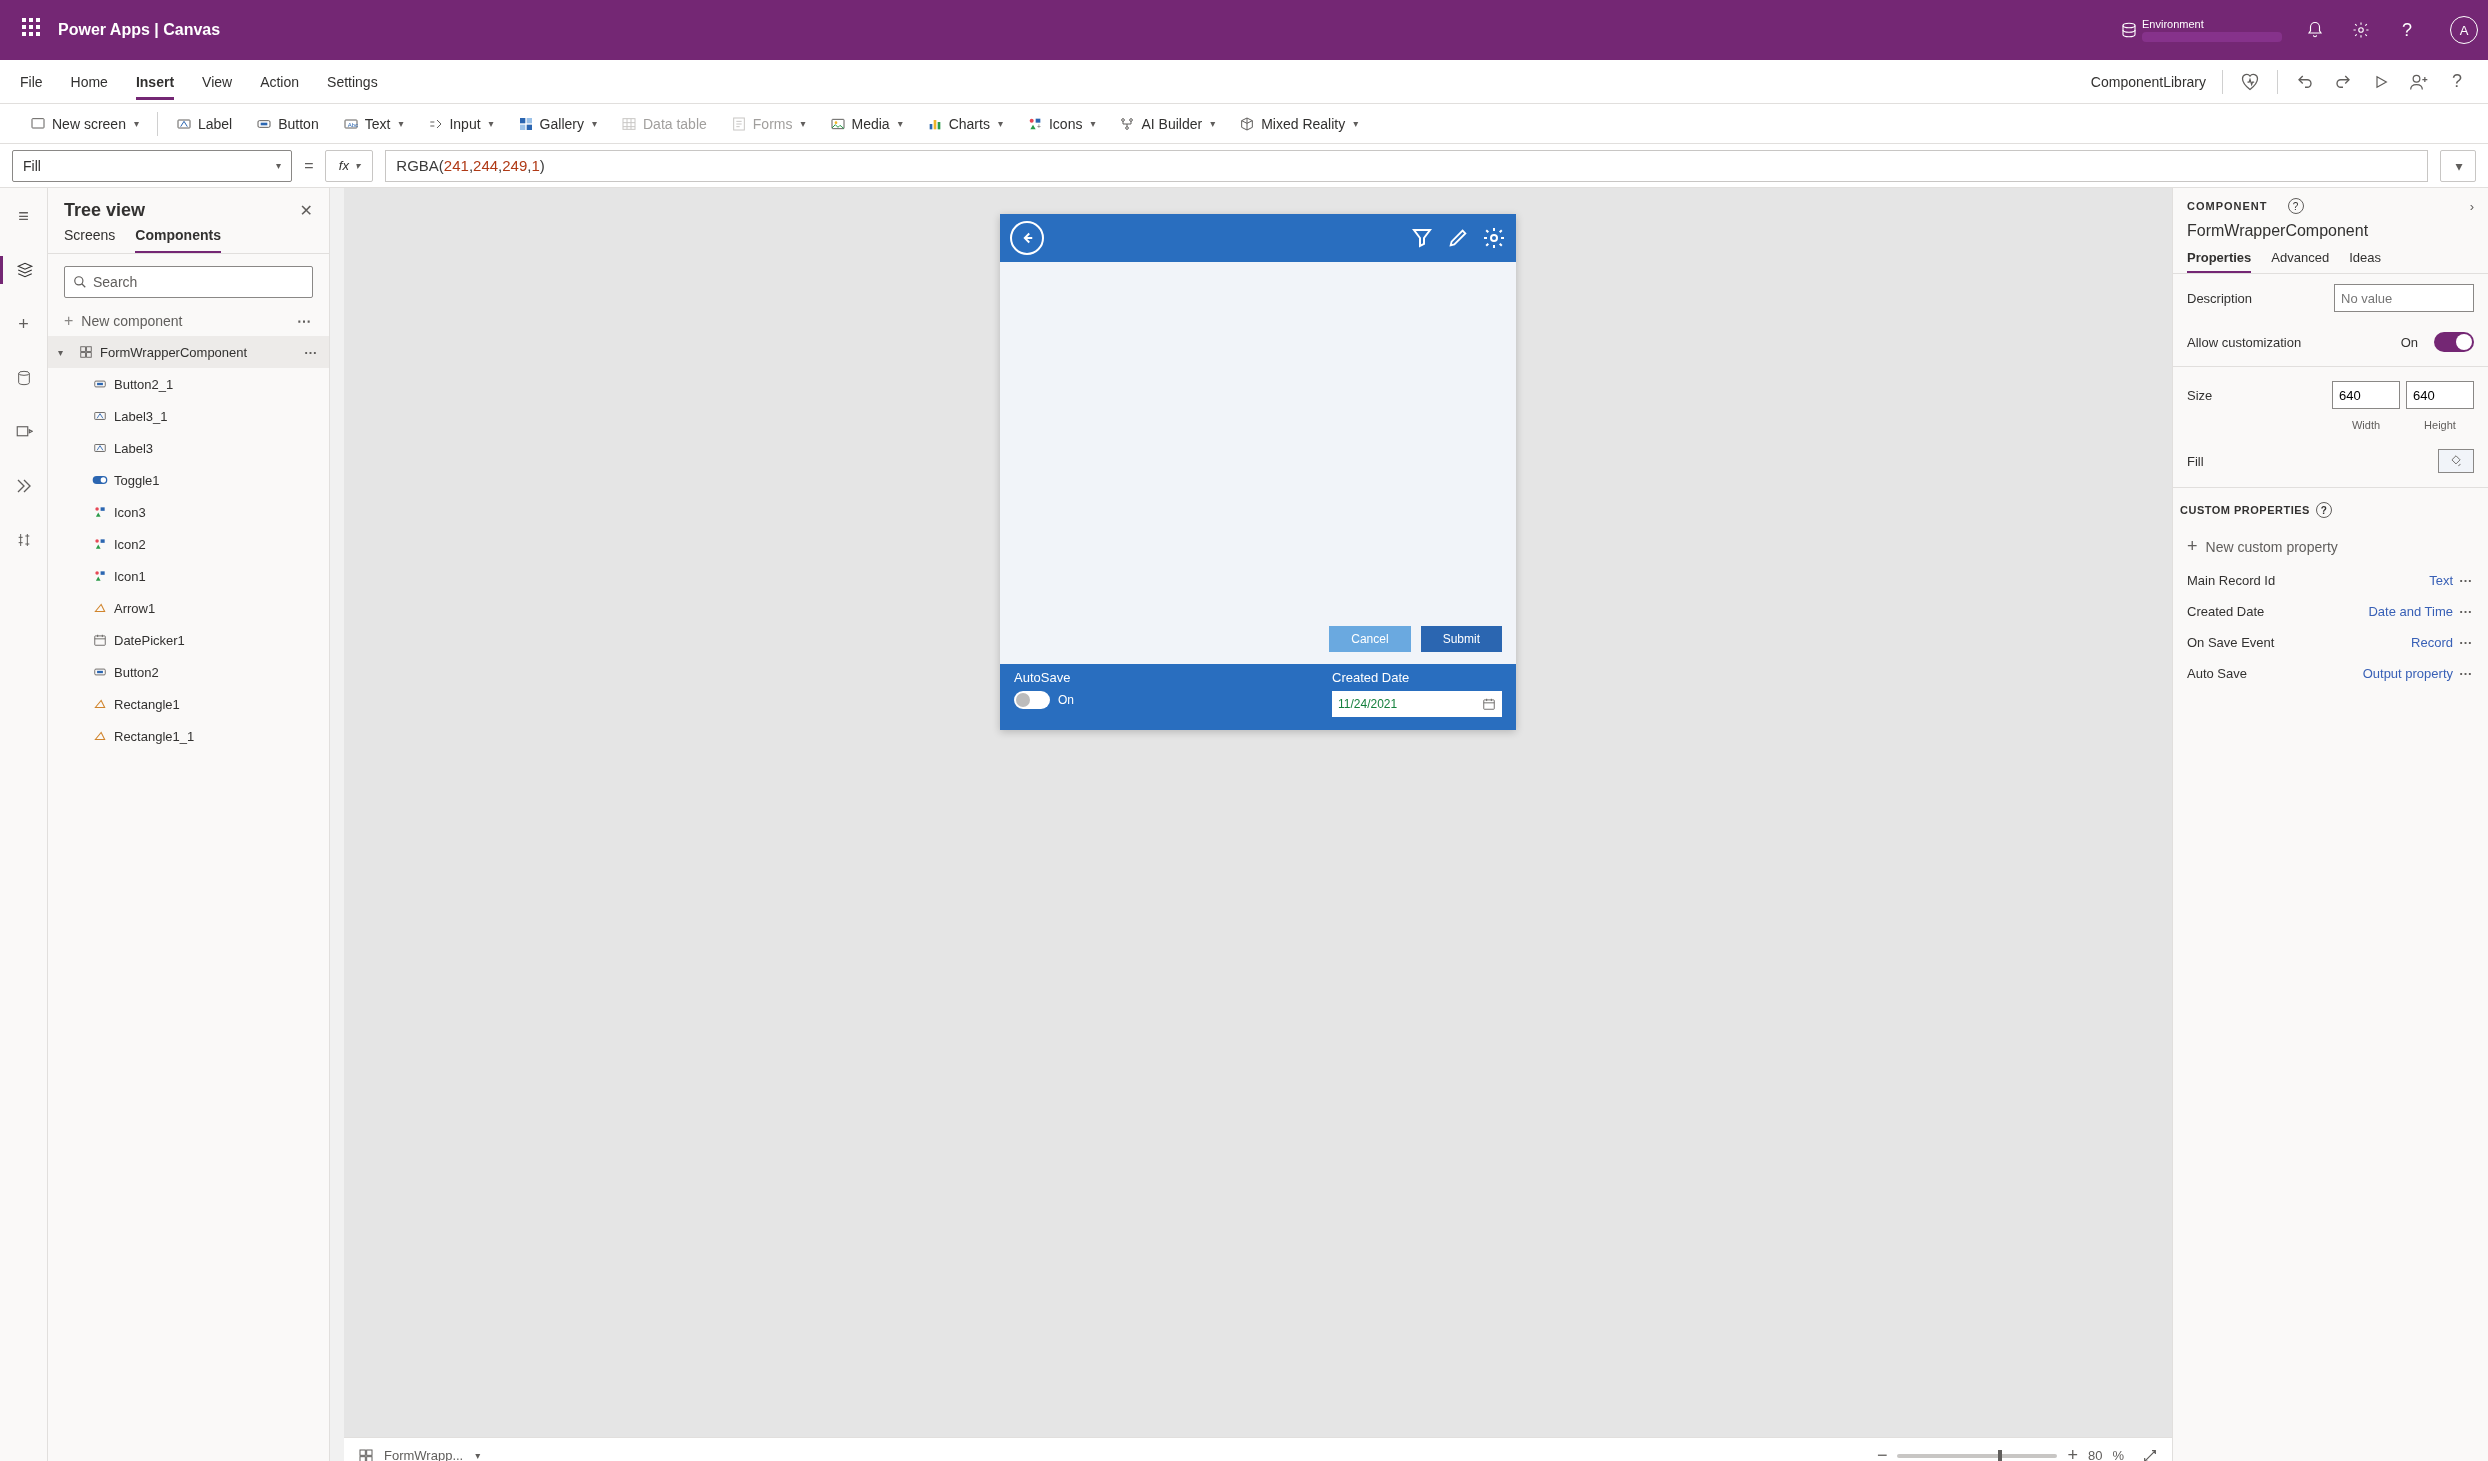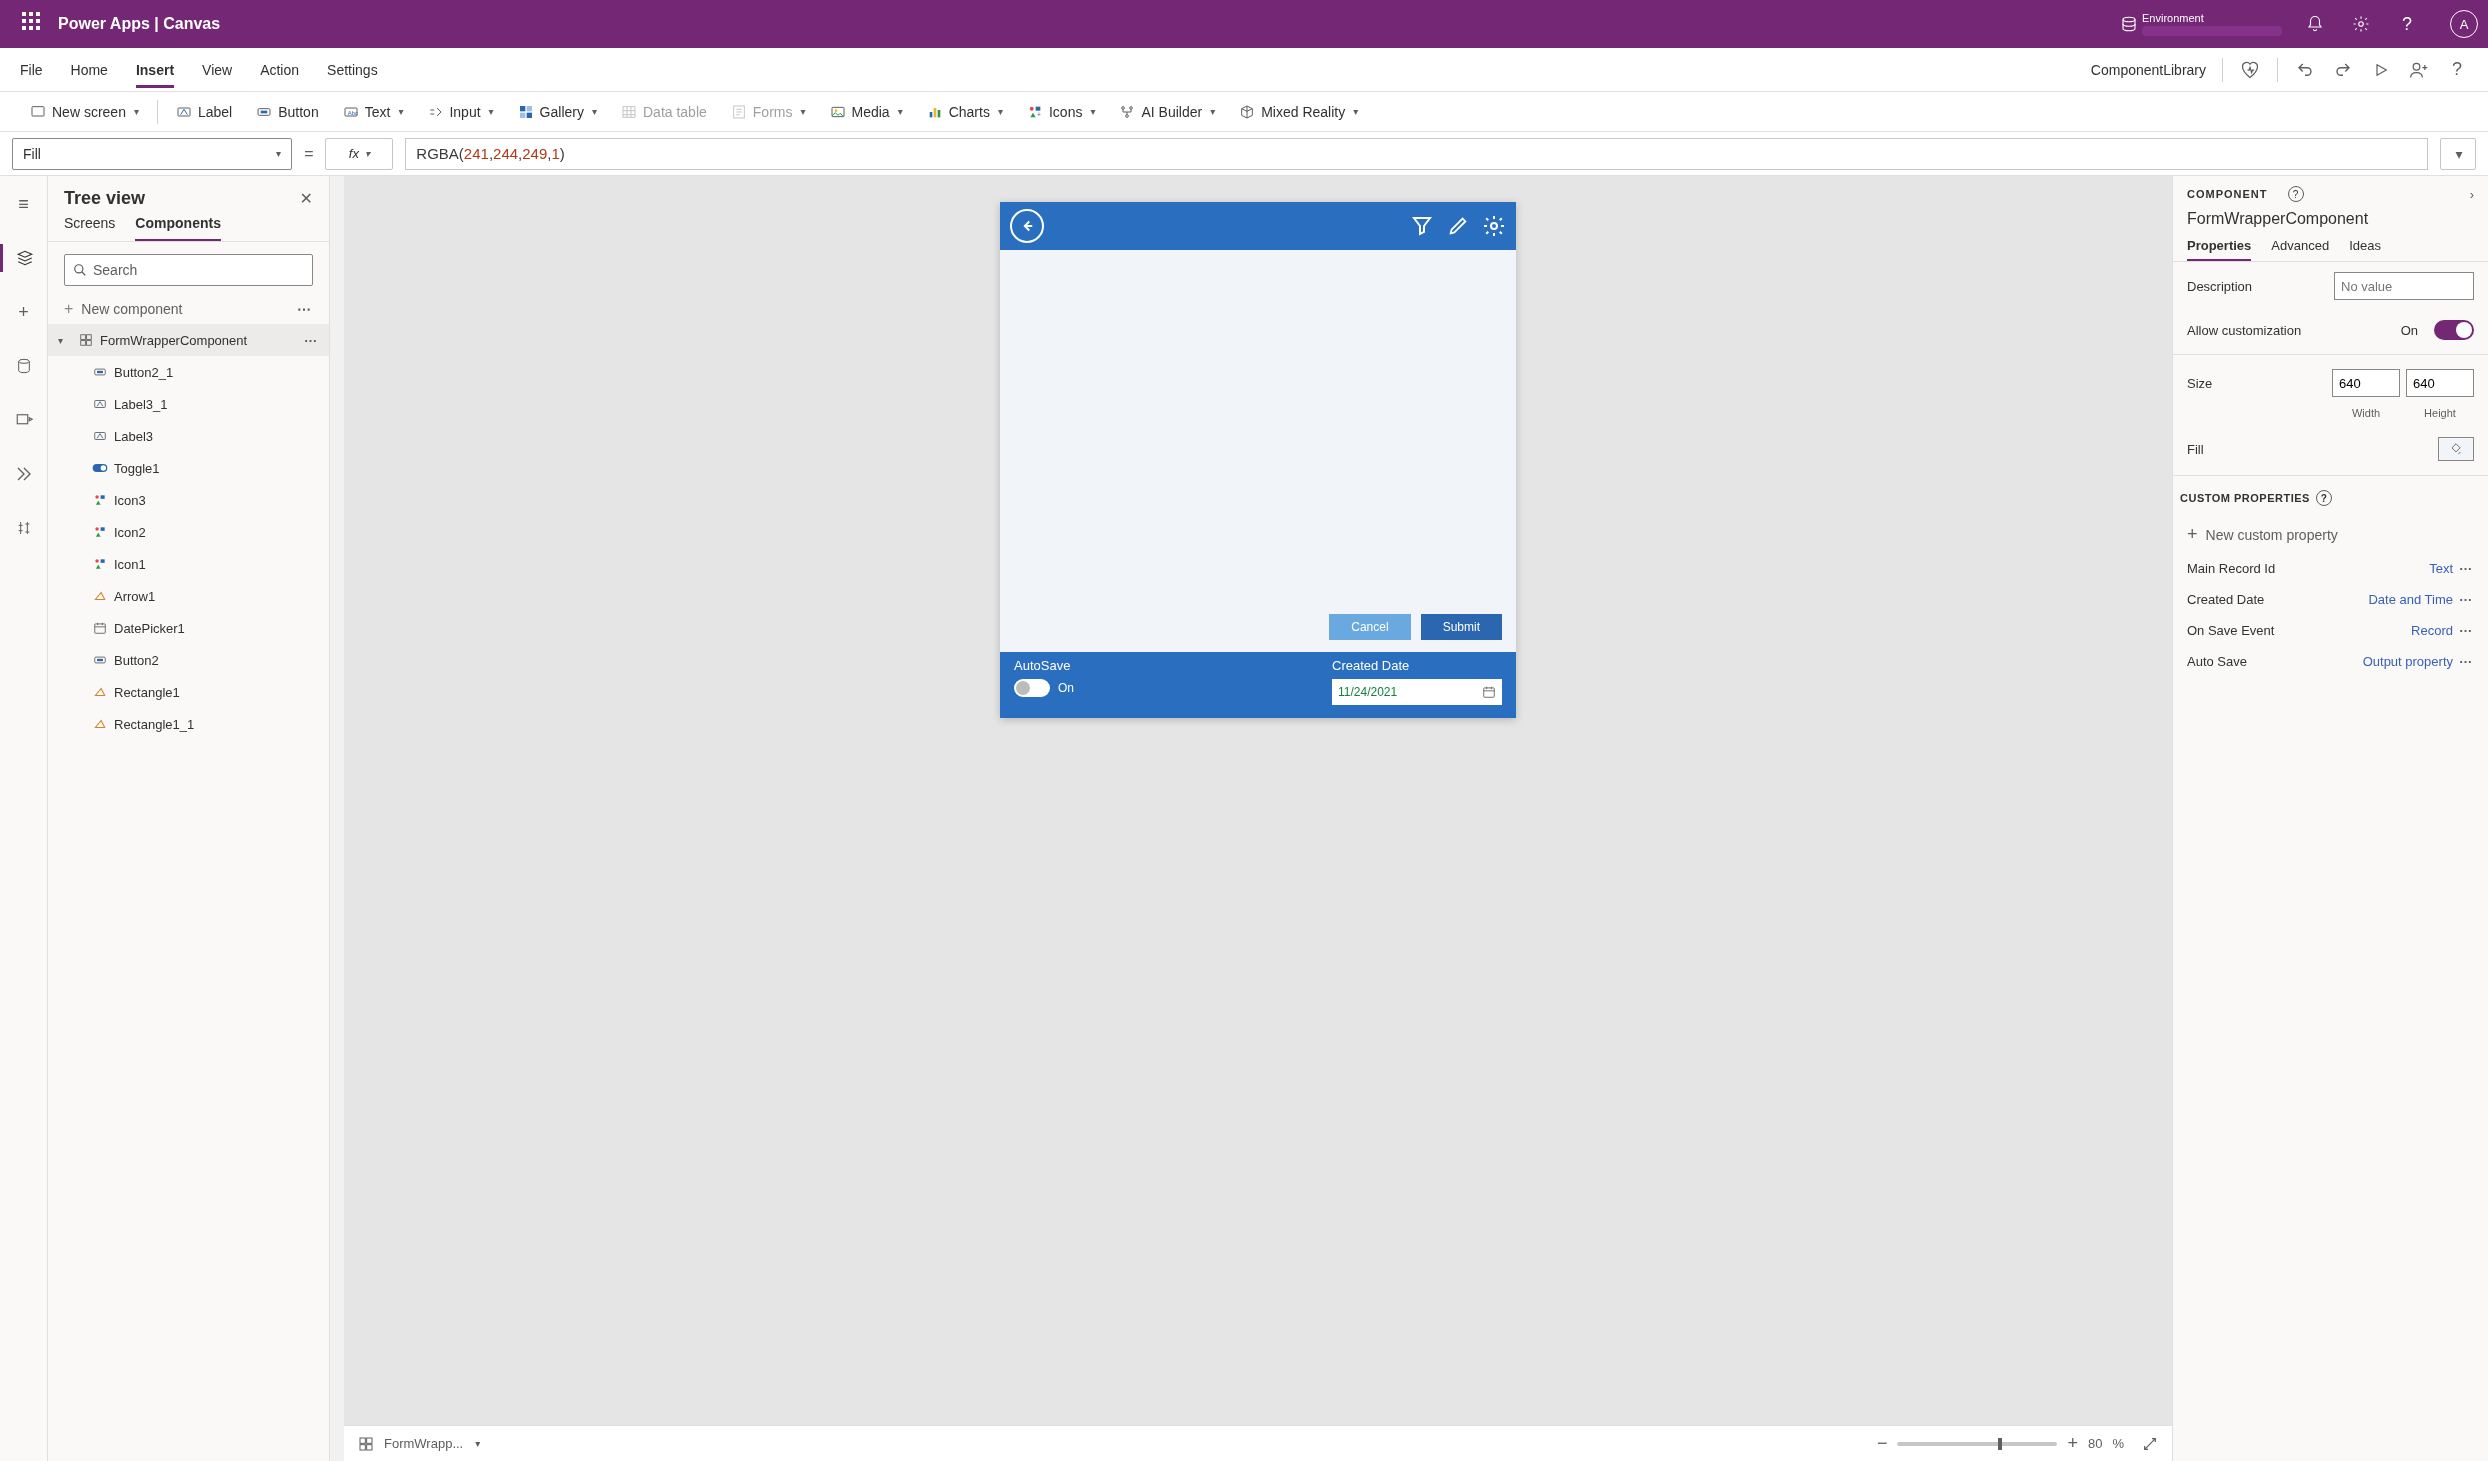--- a/index.html
+++ b/index.html
@@ -1,19 +1,19 @@
 <!DOCTYPE html>
 <html><head>
 <meta charset="utf-8">
 <style>
 * { box-sizing: border-box; margin: 0; padding: 0; font-family: "Segoe UI", -apple-system, sans-serif; }
 html, body { width: 100%; height: 100%; background: #fff; color: #323130; }
 
 
-.top-header { height: 48px; background: #742774; color: #fff; display: flex; align-items: center; padding: 0 10px; }
+.top-header { height: 60px; background: #742774; color: #fff; display: flex; align-items: center; padding: 0 10px; }
 .waffle { width: 24px; height: 24px; display: grid; grid-template-columns: repeat(3,4px); grid-template-rows: repeat(3,4px); gap: 3px; margin: 0 12px; }
 .waffle span { background: #fff; width: 4px; height: 4px; }
 .app-title { font-size: 16px; font-weight: 600; }
 .top-header .spacer { flex: 1; }
 .env-block { display: flex; flex-direction: column; align-items: flex-start; margin-right: 20px; font-size: 11px; }
 .env-block .redacted { width: 140px; height: 10px; background: #86328b; border-radius: 4px; margin-top:2px;}
 .hdr-icons { display: flex; align-items: center; gap: 20px; }
 .hdr-btn { color: #fff; width: 26px; height: 26px; display:flex; align-items:center; justify-content:center; font-size:18px;}
 .avatar { width: 28px; height: 28px; border: 1px solid #fff; border-radius: 50%; display: flex; align-items: center; justify-content: center; font-size: 13px; margin-left:10px;}
 
@@ -30,21 +30,21 @@
 .ribbon-item { display: flex; align-items: center; gap: 6px; padding: 4px 10px; }
 .ribbon-item.disabled { color: #a19f9d; }
 .ribbon .divider { width:1px; height:24px; background:#d0d0d0; margin:0 4px;}
 .ribbon svg, .ribbon .ico { width:16px; height:16px; }
 .chev { font-size:10px; color:#605e5c; margin-left:2px;}
 
 
 .formula-bar { height: 44px; border-bottom: 1px solid #e1dfdd; display: flex; align-items: center; padding: 0 12px; gap: 12px; background:#fff;}
 .property-select { width: 280px; height: 32px; border: 1px solid #8a8886; border-radius:2px; display: flex; align-items: center; padding: 0 10px; font-size: 14px; justify-content:space-between;}
 .equals { font-size: 16px; color: #605e5c; font-style:italic;}
-.fx-box { width:68px; height:32px; display:flex; align-items:center; justify-content:center; border:1px solid #c8c6c4; border-radius:2px; font-style:italic; gap:4px; font-size:13px;}
+.fx-box { width:48px; height:32px; display:flex; align-items:center; justify-content:center; border:1px solid #c8c6c4; border-radius:2px; font-style:italic; gap:4px; font-size:13px;}
 .formula-input { flex: 1; height: 32px; border: 1px solid #c8c6c4; border-radius:0; display: flex; align-items: center; padding: 0 10px; font-family: Consolas, monospace; font-size: 15px; }
 .formula-input .fn { color: #3b3b3b; }
 .formula-input .num { color: #b03a16; }
 .expand-btn { width:36px; height:32px; border:1px solid #c8c6c4; border-radius:2px; display:flex; align-items:center; justify-content:center;}
 
 
 .main { display: flex; height: calc(100% - 48px - 44px - 40px - 44px); }
 
 
 .left-rail { width: 48px; background: #faf9f8; border-right: 1px solid #e1dfdd; display: flex; flex-direction: column; align-items: center; padding-top: 14px; gap: 26px; }

